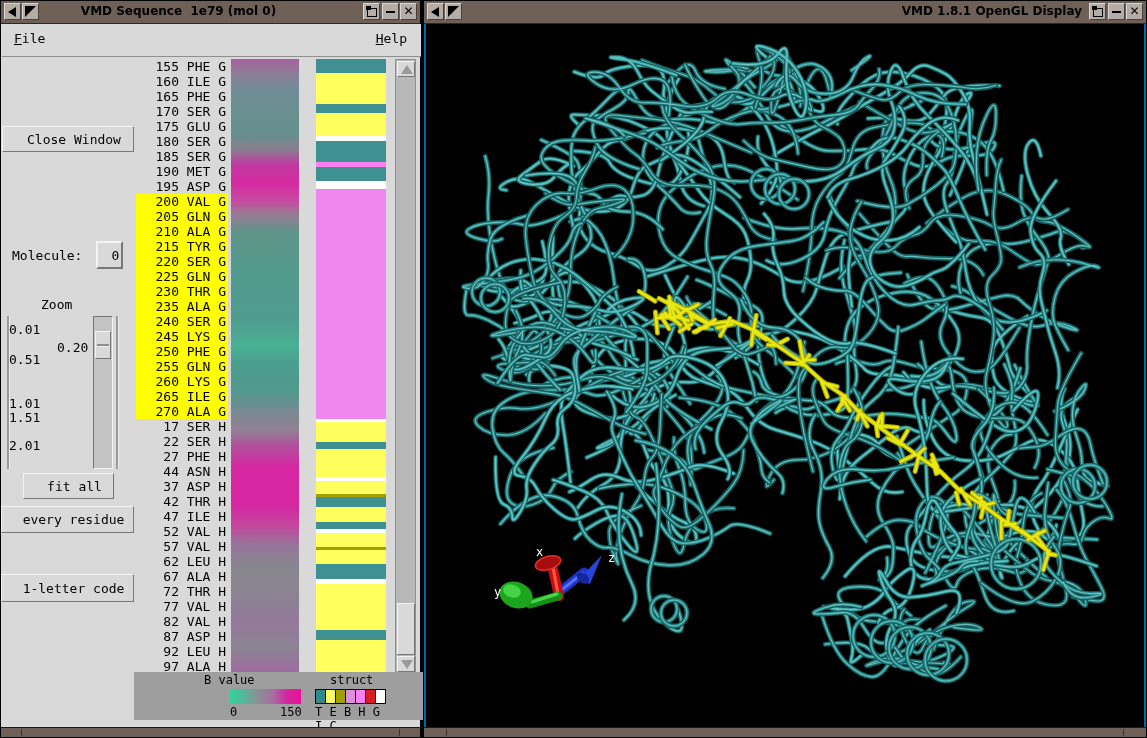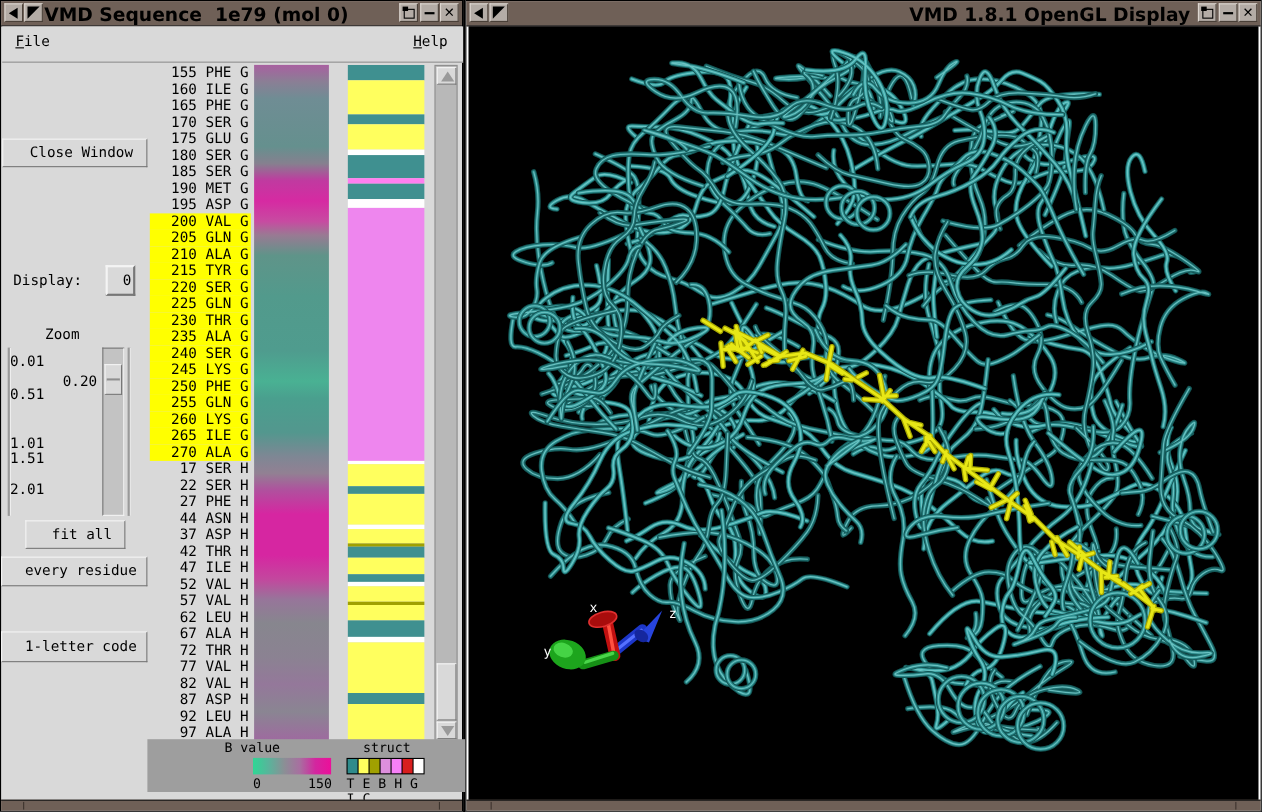--- a/index.html
+++ b/index.html
@@ -1,21 +1,21 @@
 <!DOCTYPE html>
 <html><head>
 <meta charset="utf-8">
 <style>
   html,body{margin:0;padding:0;background:#000;}
   #stage{position:relative;width:1147px;height:738px;background:#000;overflow:hidden;
          font-family:"DejaVu Sans Mono","Liberation Mono",monospace;font-size:13px;color:#000;}
   .window{position:absolute;border:1px solid #000;background:#d9d9d9;box-sizing:border-box;}
   .titlebar{position:absolute;left:0;top:0;right:0;height:22px;background:#6f6057;border-bottom:1px solid #2a2a2a;}
   .title-text{position:absolute;top:3px;font-family:"DejaVu Sans","Liberation Sans",sans-serif;
-              font-weight:bold;font-size:17px;color:#000;white-space:pre;}
+              font-weight:bold;font-size:12px;color:#000;white-space:pre;}
   .tb-btn{position:absolute;top:2px;width:17px;height:17px;background:#b4aca6;
           border-top:1px solid #ddd6d0;border-left:1px solid #ddd6d0;
           border-right:1px solid #4a4038;border-bottom:1px solid #4a4038;box-sizing:border-box;}
   .tri-left{position:absolute;left:3px;top:3px;width:0;height:0;
             border-top:5px solid transparent;border-bottom:5px solid transparent;border-right:8px solid #000;}
   .tri-nw{position:absolute;left:2px;top:2px;width:0;height:0;
           border-top:11px solid #000;border-right:11px solid transparent;}
   .ico-restore{position:absolute;left:3px;top:4px;width:8px;height:7px;border:1px solid #000;}
   .ico-restore:before{content:"";position:absolute;left:-2px;top:-3px;width:5px;height:4px;background:#000;}
   .ico-min{position:absolute;left:3px;top:7px;width:9px;height:2px;background:#000;}
@@ -67,21 +67,21 @@
         </div>
     </div>
 
     <div class="menu-bar">
       <div class="menu-item" style="left:12px"><span class="u">F</span><span id="file-rest">ile</span></div>
       <div class="menu-item" style="right:14px"><span class="u">H</span><span id="help-rest">elp</span></div>
     </div>
 
     <div class="btn raised" style="left:1px;top:125px;width:132px;height:26px">Close Window</div>
 
-    <div style="position:absolute;left:11px;top:247px">Display:</div>
+    <div style="position:absolute;left:11px;top:247px">Molecule:</div>
     <div class="btn raised" style="left:95px;top:240px;width:27px;height:28px;border-width:2px;border-top-color:#f4f4f4;border-left-color:#f4f4f4;">0</div>
 
     <div style="position:absolute;left:40px;top:296px">Zoom</div>
 
     <div style="position:absolute;left:6px;top:315px;width:2px;height:153px;background:#9a9a9a;border-right:1px solid #eee"></div>
     <div style="position:absolute;left:115px;top:315px;width:2px;height:153px;background:#9a9a9a;border-right:1px solid #eee"></div>
     <div id="zoom-ticks">
         <div class="tickrow" style="top: 321px;">0.01</div>
         <div class="tickrow" style="top: 351px;">0.51</div>
         <div class="tickrow" style="top: 381px; margin-top: 14px;">1.01</div>
@@ -208,21 +208,21 @@
         </div>
       <div id="struct-letters" style="position:absolute;left:181px;top:33px;width:71px;font-size:12px">T E B H G I C</div>
     </div>
 
     <div class="bottombar">
       <div class="notch" style="left:20px"></div>
       <div class="notch" style="right:20px"></div>
     </div>
   </div>
 
-  <div class="window" id="gl-win" style="left:423px;top:0;width:724px;height:738px;background:#ffffff;">
+  <div class="window" id="gl-win" style="left:423px;top:0;width:724px;height:738px;background:#0369a1;">
     <div class="titlebar">
       <div class="tb-btn" style="left:3px">
           <div class="tri-left"></div>
         </div>
       <div class="tb-btn" style="left:21px">
           <div class="tri-nw"></div>
         </div>
       <div class="title-text" style="right:64px">VMD 1.8.1 OpenGL Display</div>
       <div class="tb-btn" style="right:40px">
           <div class="ico-restore"></div>

